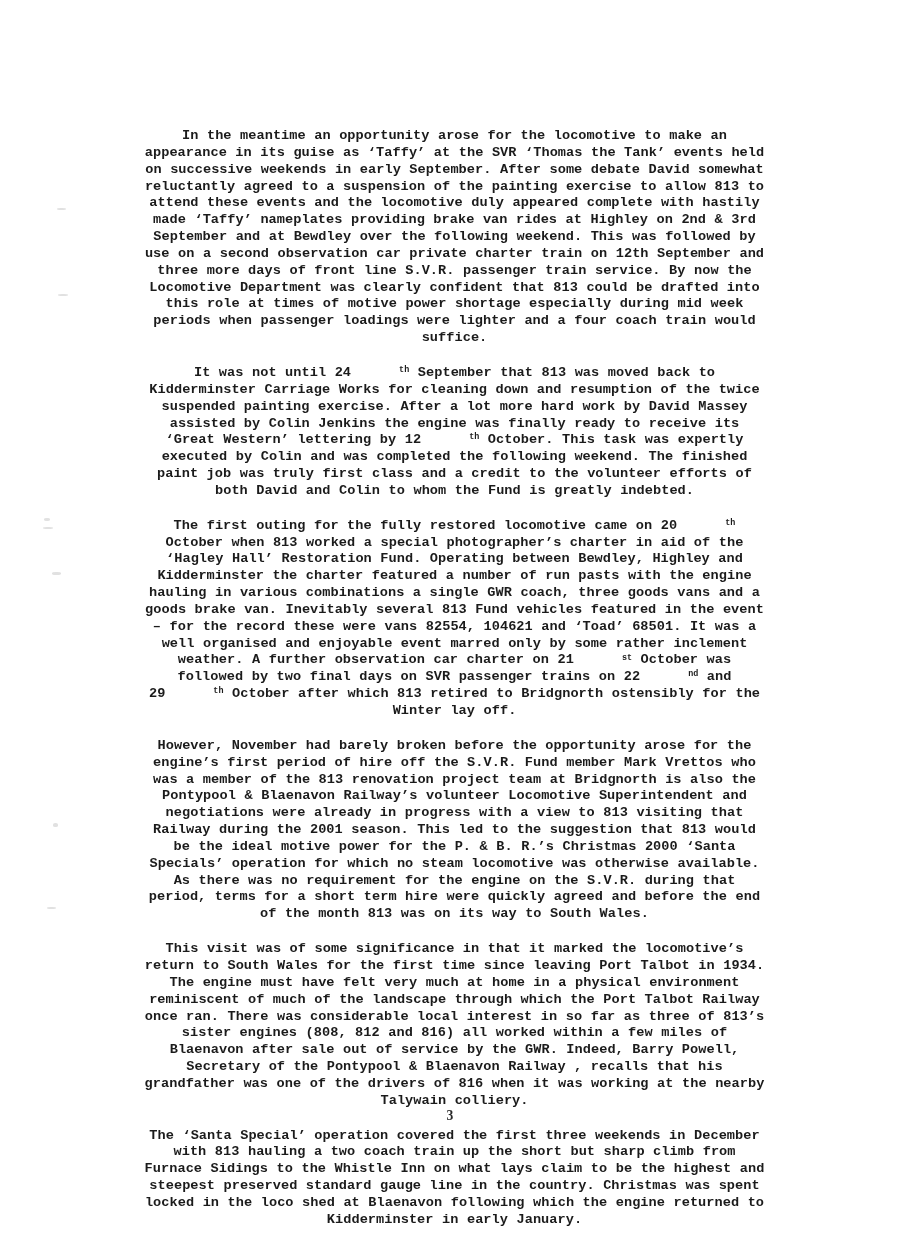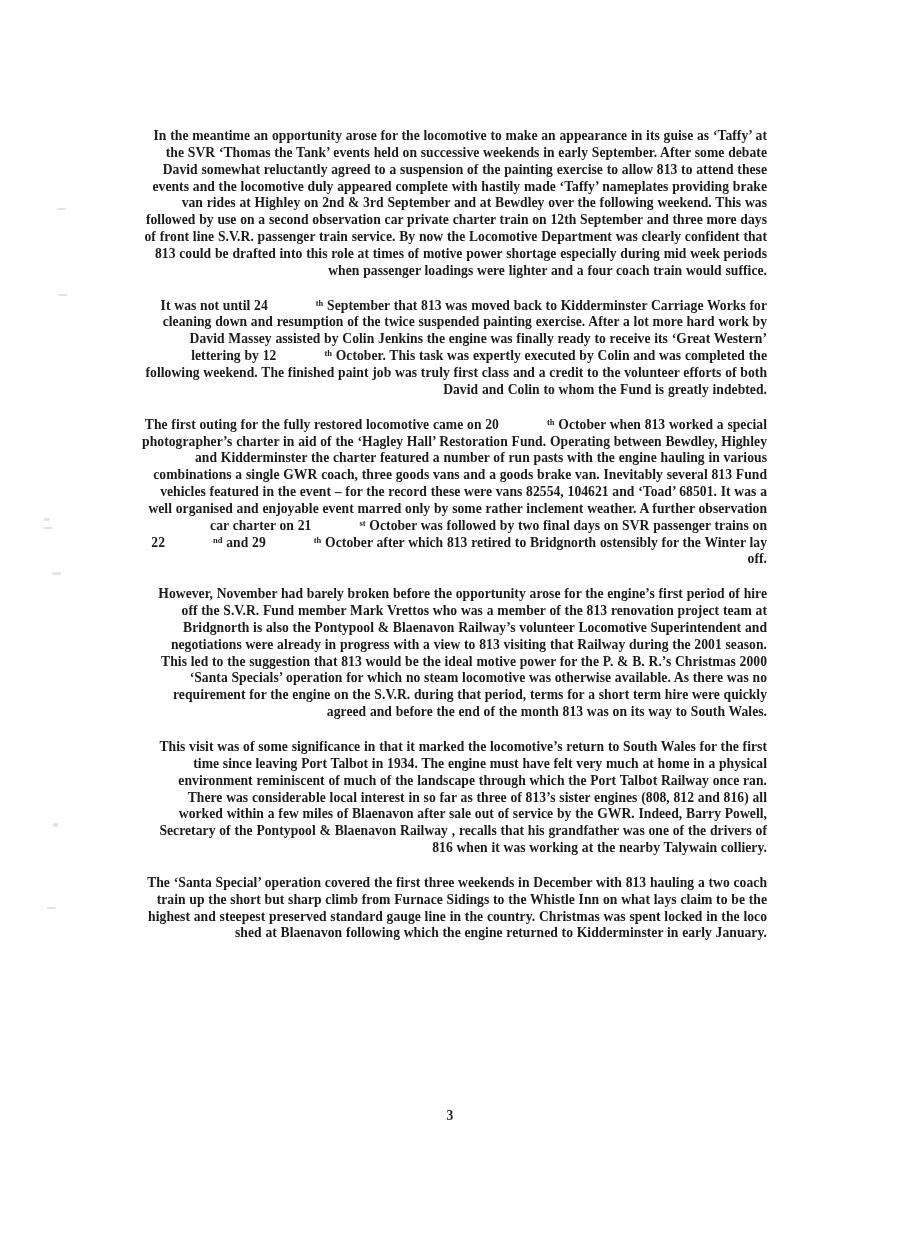--- a/index.html
+++ b/index.html
@@ -27,24 +27,25 @@
   .text-block {
     position: absolute;
     left: 142px;
     top: 128px;
     width: 625px;
   }
   .para {
     margin: 0 0 18px 0;
     font-size: 13.6px;
     line-height: 16.85px;
-    text-align: right;
+    text-align: center;
     letter-spacing: .05px;
     word-spacing: .3px;
     font-weight: 600;
+    font-family: Liberation Mono, monospace;
     -webkit-font-smoothing: none;
   }
   .para:last-child { margin-bottom: 0; }
   sup {
     font-size: 0.62em;
     vertical-align: 0.46em;
     line-height: 0;
     padding-left: 48px;
   }
   .page-number {

